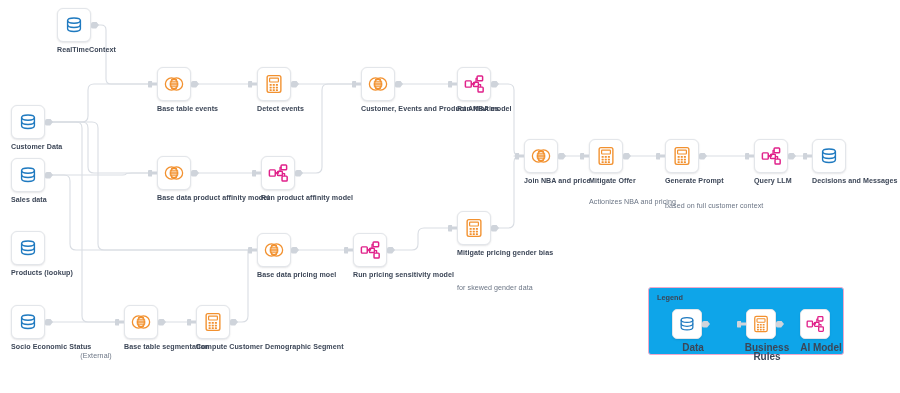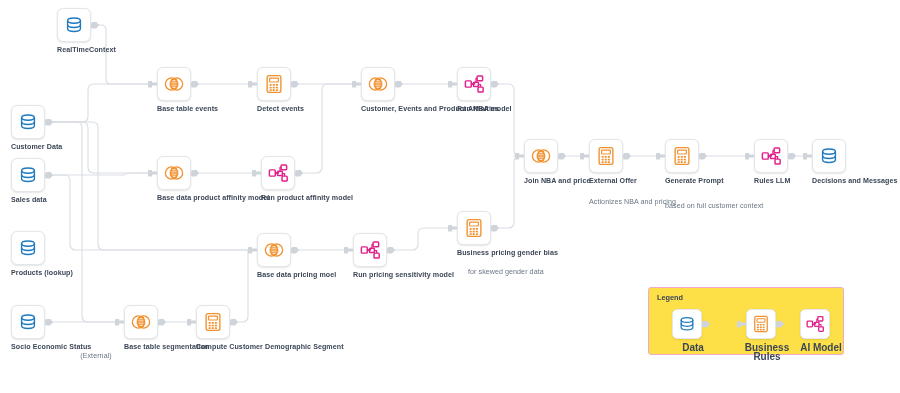--- a/index.html
+++ b/index.html
@@ -41,21 +41,21 @@
   }
   .port.in{left:-26px;top:-3.5px;}
   .port.in i{
     display:block;width:9px;height:7px;background:#cfd4db;border-radius:1px;
     clip-path:polygon(0 0,45% 0,45% 30%,100% 30%,100% 70%,45% 70%,45% 100%,0 100%);
   }
 
   
   #legend{
     position:absolute;left:648px;top:287px;width:196px;height:68px;
-    border:1px solid #f0a8cb;border-radius:3px;background:#fde047;box-sizing:border-box;
+    border:1px solid #f0a8cb;border-radius:3px;background:#0ea5e9;box-sizing:border-box;
   }
   #legend .ltitle{
     position:absolute;left:8px;top:5px;font-size:7.3px;font-weight:bold;color:#3c4657;
   }
   #legend .lnode{position:absolute;width:0;height:0;}
   #legend .lnode .box{
     position:absolute;left:-15px;top:-15px;width:30px;height:30px;
     background:#fff;border:1px solid #e3e6ea;border-radius:5px;
     box-shadow:0 1px 2px rgba(16,24,40,.10);
     display:flex;align-items:center;justify-content:center;box-sizing:border-box;
@@ -416,22 +416,22 @@
               <rect x="14.00" y="17.80" width="2.3" height="1.9" rx="0.4"></rect>
             </g>
           </svg>
         </div>
         <span class="port in">
           <i></i>
         </span>
         <span class="port out">
           <i></i>
         </span>
-        <div class="label">Business pricing gender bias</div>
-        <div class="sublabel" style="top: 40px; margin-left: 11px;">for skewed gender data</div>
+        <div class="label">Mitigate pricing gender bias</div>
+        <div class="sublabel" style="top: 56px;">for skewed gender data</div>
       </div>
       <div class="node w3" style="left: 141px; top: 322px;">
         <div class="box">
           <svg width="22" height="22" viewBox="0 0 24 24">
             <g fill="none" stroke="#f2912f" stroke-width="1.4" stroke-linecap="round">
               <circle cx="9.2" cy="12" r="6.6"></circle>
               <circle cx="14.8" cy="12" r="6.6"></circle>
               <path d="M9.3 7.0 H14.7" stroke-width="1.2"></path>
               <path d="M8.0 9.0 H16.0" stroke-width="1.2"></path>
               <path d="M7.6 11.0 H16.4" stroke-width="1.2"></path>
@@ -519,21 +519,21 @@
               <rect x="14.00" y="17.80" width="2.3" height="1.9" rx="0.4"></rect>
             </g>
           </svg>
         </div>
         <span class="port in">
           <i></i>
         </span>
         <span class="port out">
           <i></i>
         </span>
-        <div class="label">External Offer</div>
+        <div class="label">Mitigate Offer</div>
         <div class="sublabel" style="top: 42px;">Actionizes NBA and pricing</div>
       </div>
       <div class="node w2" style="left: 682px; top: 156px;">
         <div class="box">
           <svg width="22" height="22" viewBox="0 0 24 24">
             <g fill="none" stroke="#f2912f" stroke-width="1.5" stroke-linejoin="round">
               <rect x="4.5" y="2.8" width="15" height="18.4" rx="2"></rect>
               <rect x="7.2" y="5.6" width="9.6" height="4.2" rx="0.7" stroke-width="1.3"></rect>
             </g>
             <g fill="#f2912f">
@@ -572,21 +572,21 @@
               <path d="M16.8 12.6 H19.2 V15.4" stroke-width="1.4"></path>
             </g>
           </svg>
         </div>
         <span class="port in">
           <i></i>
         </span>
         <span class="port out">
           <i></i>
         </span>
-        <div class="label">Rules LLM</div>
+        <div class="label">Query LLM</div>
       </div>
       <div class="node w3" style="left: 829px; top: 156px;">
         <div class="box">
           <svg width="22" height="22" viewBox="0 0 24 24">
             <g fill="none" stroke="#1f7ac0" stroke-width="1.5" stroke-linecap="round" stroke-linejoin="round">
               <ellipse cx="12" cy="7.2" rx="7" ry="2.9"></ellipse>
               <path d="M5 7.2 V16.2 C5 17.8 8.1 19.1 12 19.1 C15.9 19.1 19 17.8 19 16.2 V7.2"></path>
               <path d="M5 11.8 C5 13.4 8.1 14.7 12 14.7 C15.9 14.7 19 13.4 19 11.8"></path>
             </g>
           </svg>

